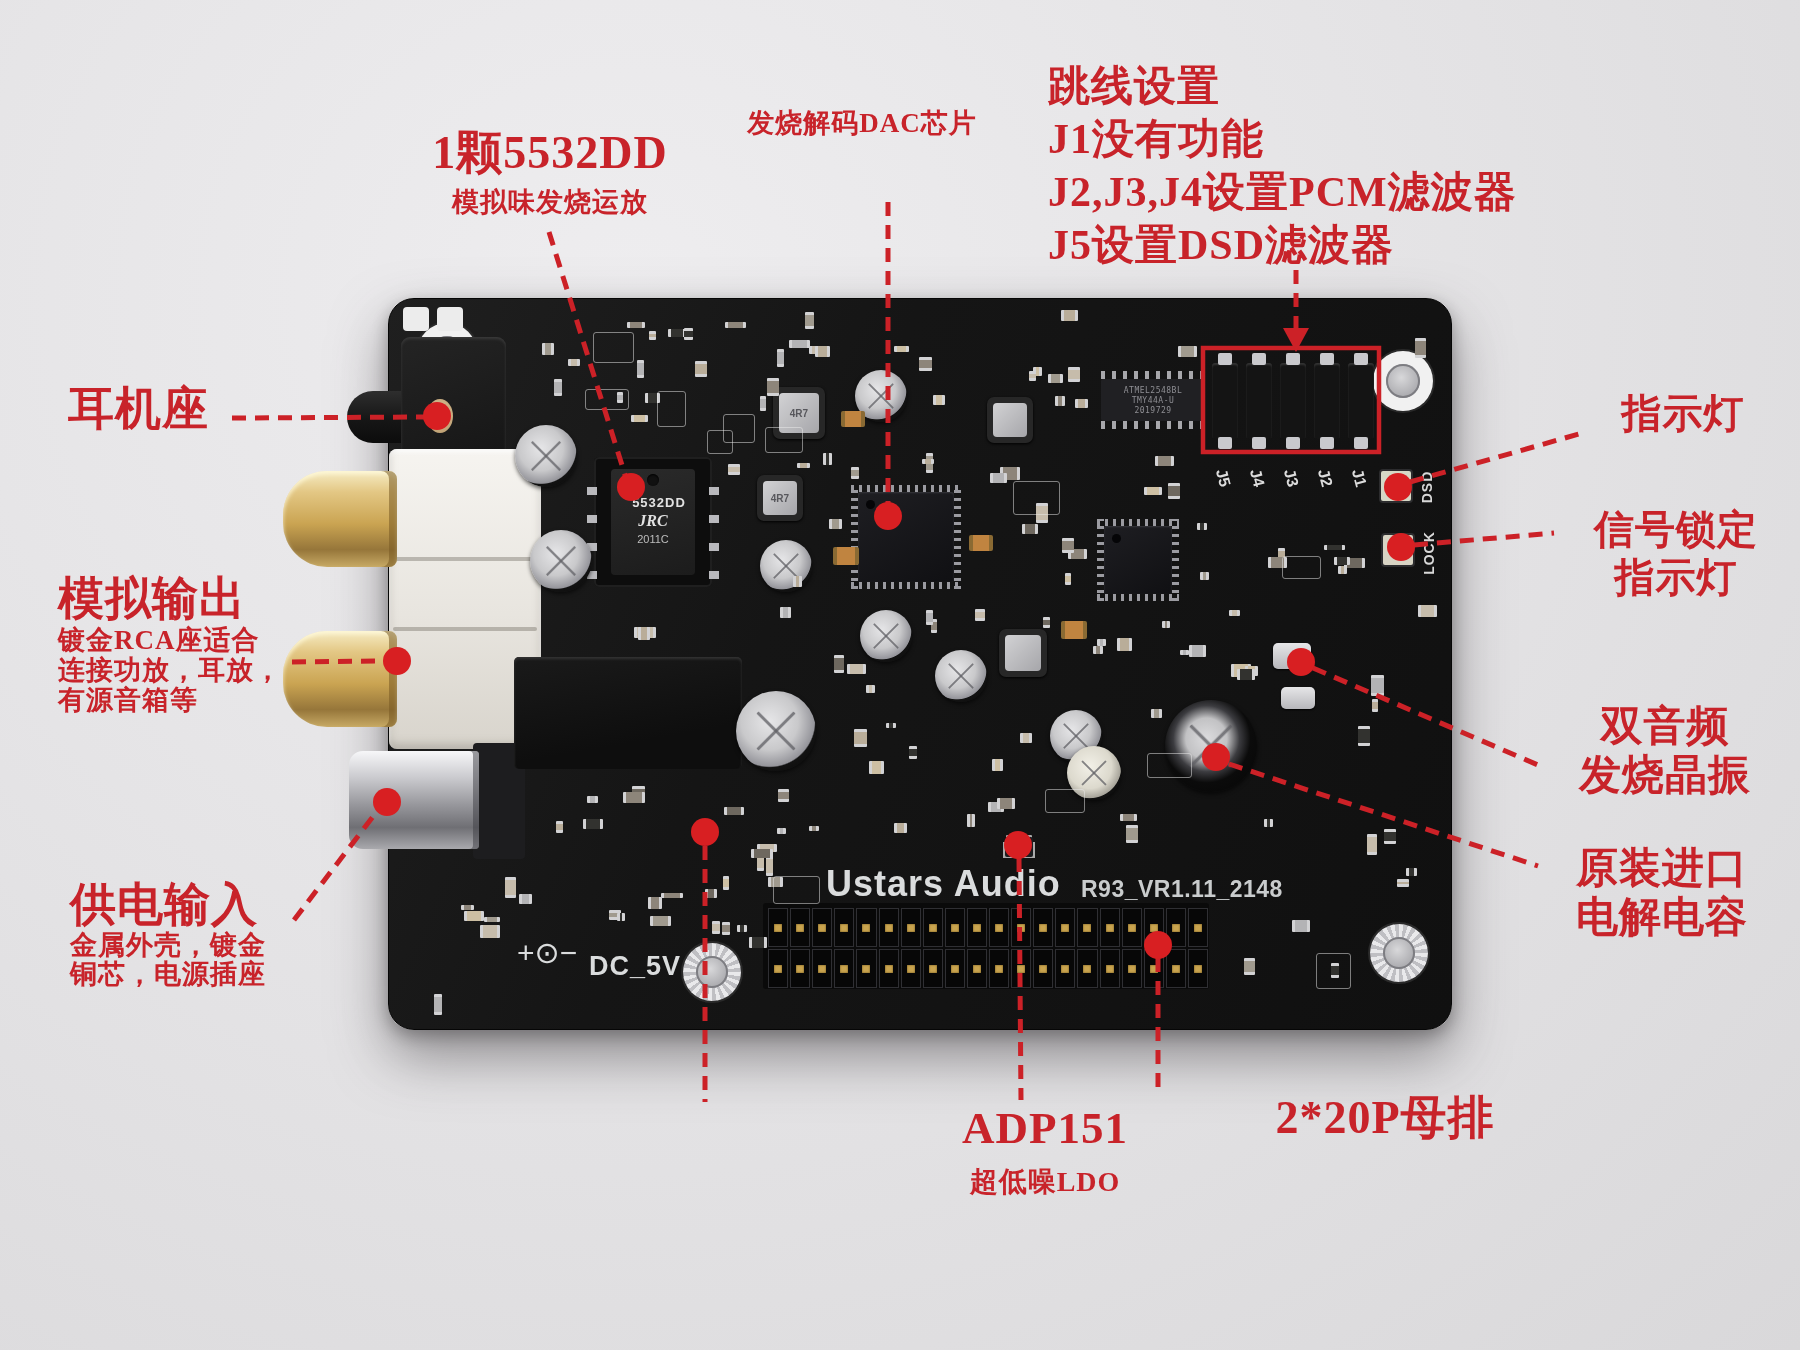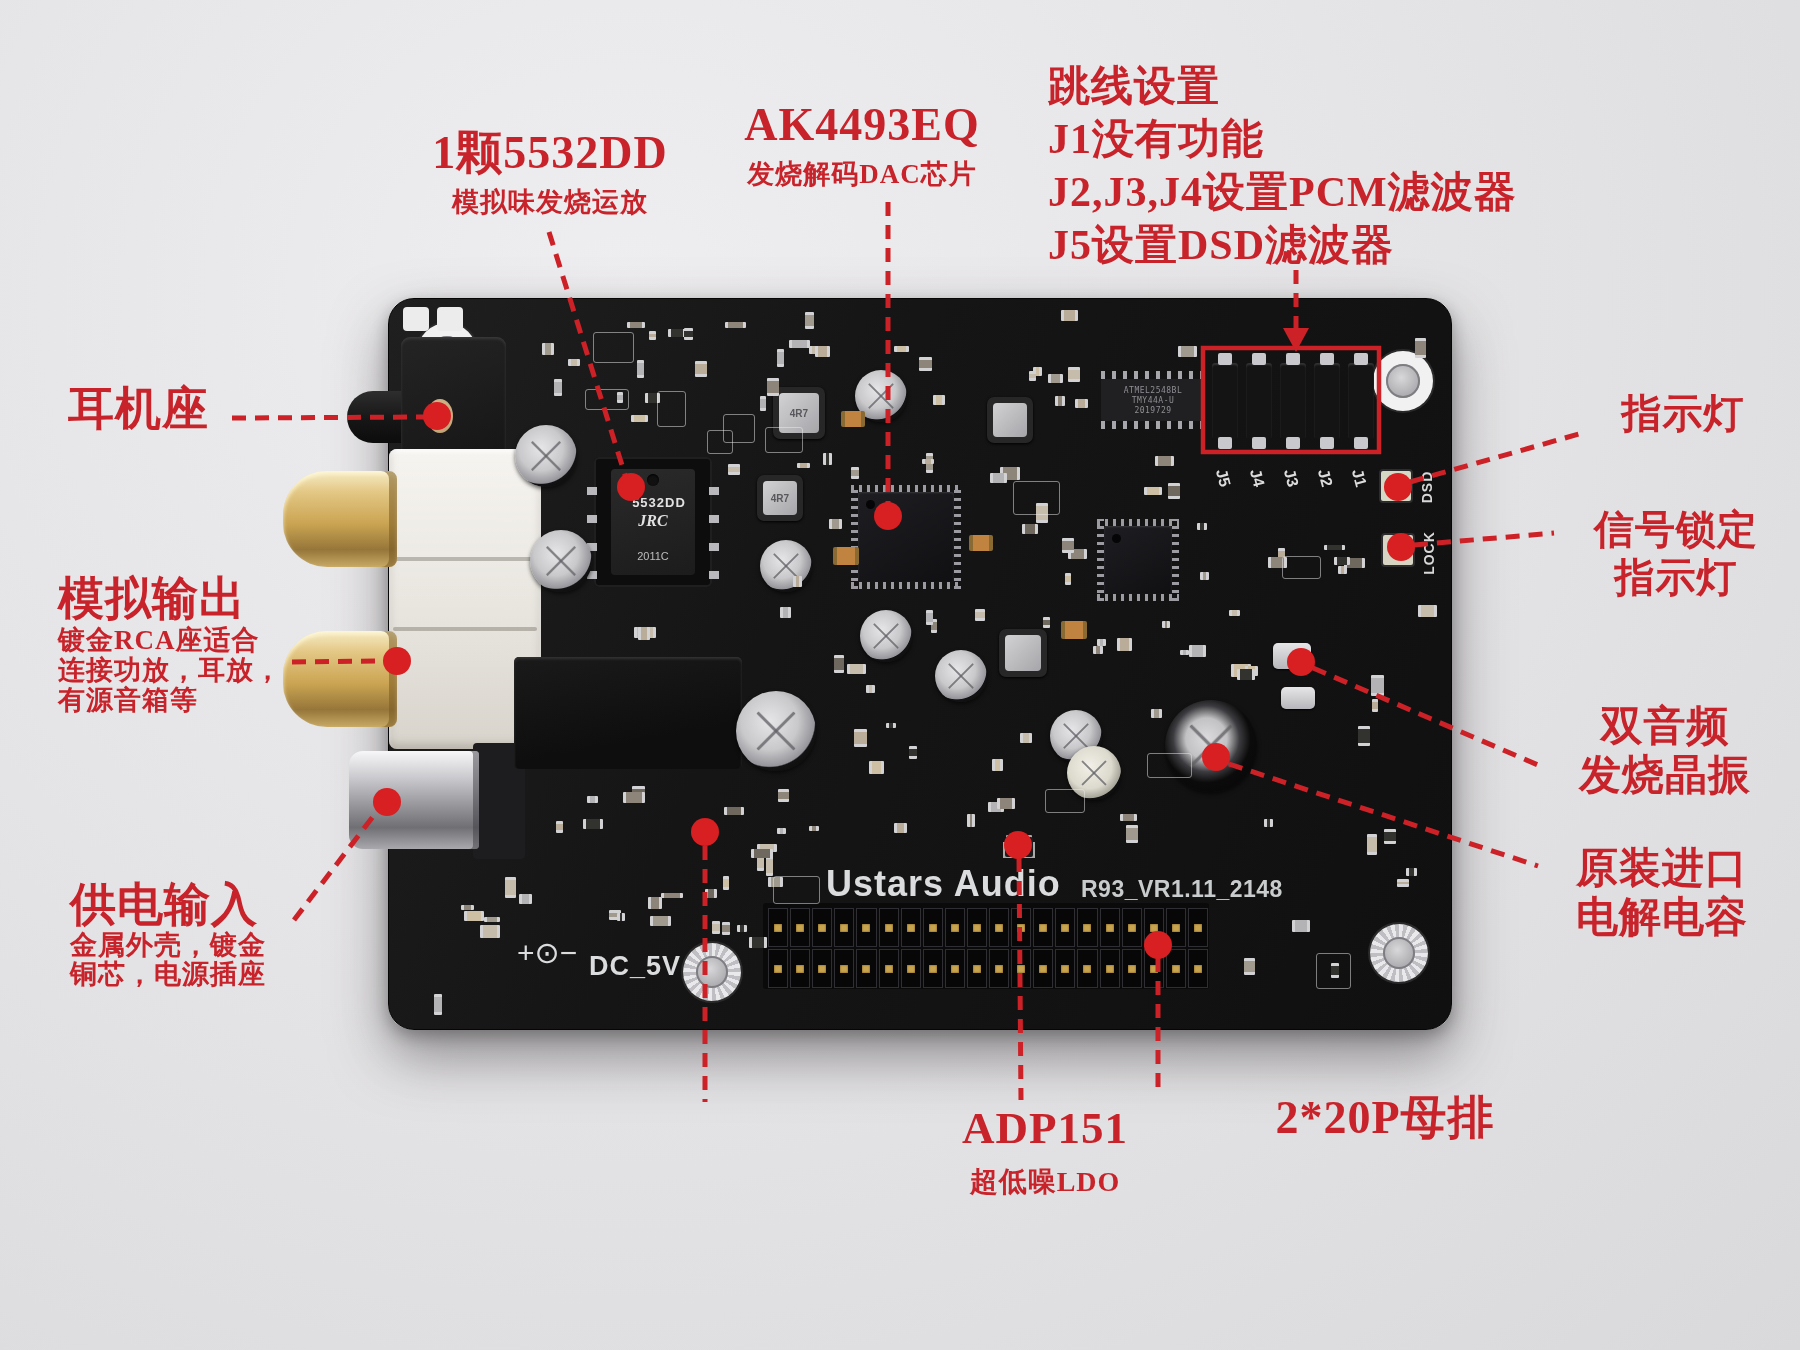--- a/index.html
+++ b/index.html
@@ -42,21 +42,21 @@
   .dc-base{background:#1d1d1f;border-radius:4px;}
   
   .module{background:linear-gradient(170deg,#1a1a1a,#0e0e0e 70%);border-radius:5px;box-shadow:inset 0 2px 3px #333;}
   
   .socket{background:#0d0d0d;border-radius:5px;box-shadow:inset 0 0 0 2px #1f1f1f;}
   .pinstrip-v{width:10px;background:repeating-linear-gradient(0deg,#b9b9bd 0 8px,transparent 8px 28px);}
   .dip{background:linear-gradient(165deg,#2a2a2a,#1c1c1c);border-radius:4px;color:#e2e2e2;text-align:center;}
   .dip .notch{left:50%;top:5px;transform:translateX(-50%);width:12px;height:12px;border-radius:50%;background:#111;box-shadow:inset 0 1px 2px #000;position:absolute;}
   .dip .m1{position:static;display:block;margin-top:26px;font:bold 13px "Liberation Sans";letter-spacing:1px;padding-left:12px;}
   .dip .m2{position:static;display:block;font:italic bold 16px "Liberation Serif";margin-top:2px;}
-  .dip .m3{position:static;display:block;font:11px "Liberation Sans";color:#bdbdbd;margin-top:20px;}
+  .dip .m3{position:static;display:block;font:11px "Liberation Sans";color:#bdbdbd;margin-top:3px;}
   
   .qfp{
     background:
       repeating-linear-gradient(90deg,#9b9ba1 0 3px,transparent 3px 8px) 0 0/100% 7px no-repeat,
       repeating-linear-gradient(90deg,#9b9ba1 0 3px,transparent 3px 8px) 0 100%/100% 7px no-repeat,
       repeating-linear-gradient(0deg,#9b9ba1 0 3px,transparent 3px 8px) 0 0/7px 100% no-repeat,
       repeating-linear-gradient(0deg,#9b9ba1 0 3px,transparent 3px 8px) 100% 0/7px 100% no-repeat;
   }
   .qfp i{position:absolute;inset:7px;background:linear-gradient(150deg,#1e1e22,#101013);border-radius:3px;box-shadow:inset 0 1px 2px #38383d;}
   .qfp i::after{content:"";position:absolute;left:8px;top:8px;width:9px;height:9px;border-radius:50%;background:#050507;}
@@ -565,21 +565,20 @@
   <div class="ann" id="a-headphone" style="left:68px;top:384px;">
     <div class="t">耳机座</div>
   </div>
 
   <div class="ann center" id="a-opamp" style="left:400px;top:128px;width:300px;">
     <div class="t">1颗5532DD</div>
     <div class="s">模拟味发烧运放</div>
   </div>
 
   <div class="ann center" id="a-dac" style="left:712px;top:100px;width:300px;">
-    <div class="t">AK4493EQ</div>
     <div class="s">发烧解码DAC芯片</div>
   </div>
 
   <div class="ann" id="a-jumpers" style="left:1048px;top:60px;">
     <div>跳线设置</div>
     <div>J1没有功能</div>
     <div>J2,J3,J4设置PCM滤波器</div>
     <div>J5设置DSD滤波器</div>
   </div>
 

